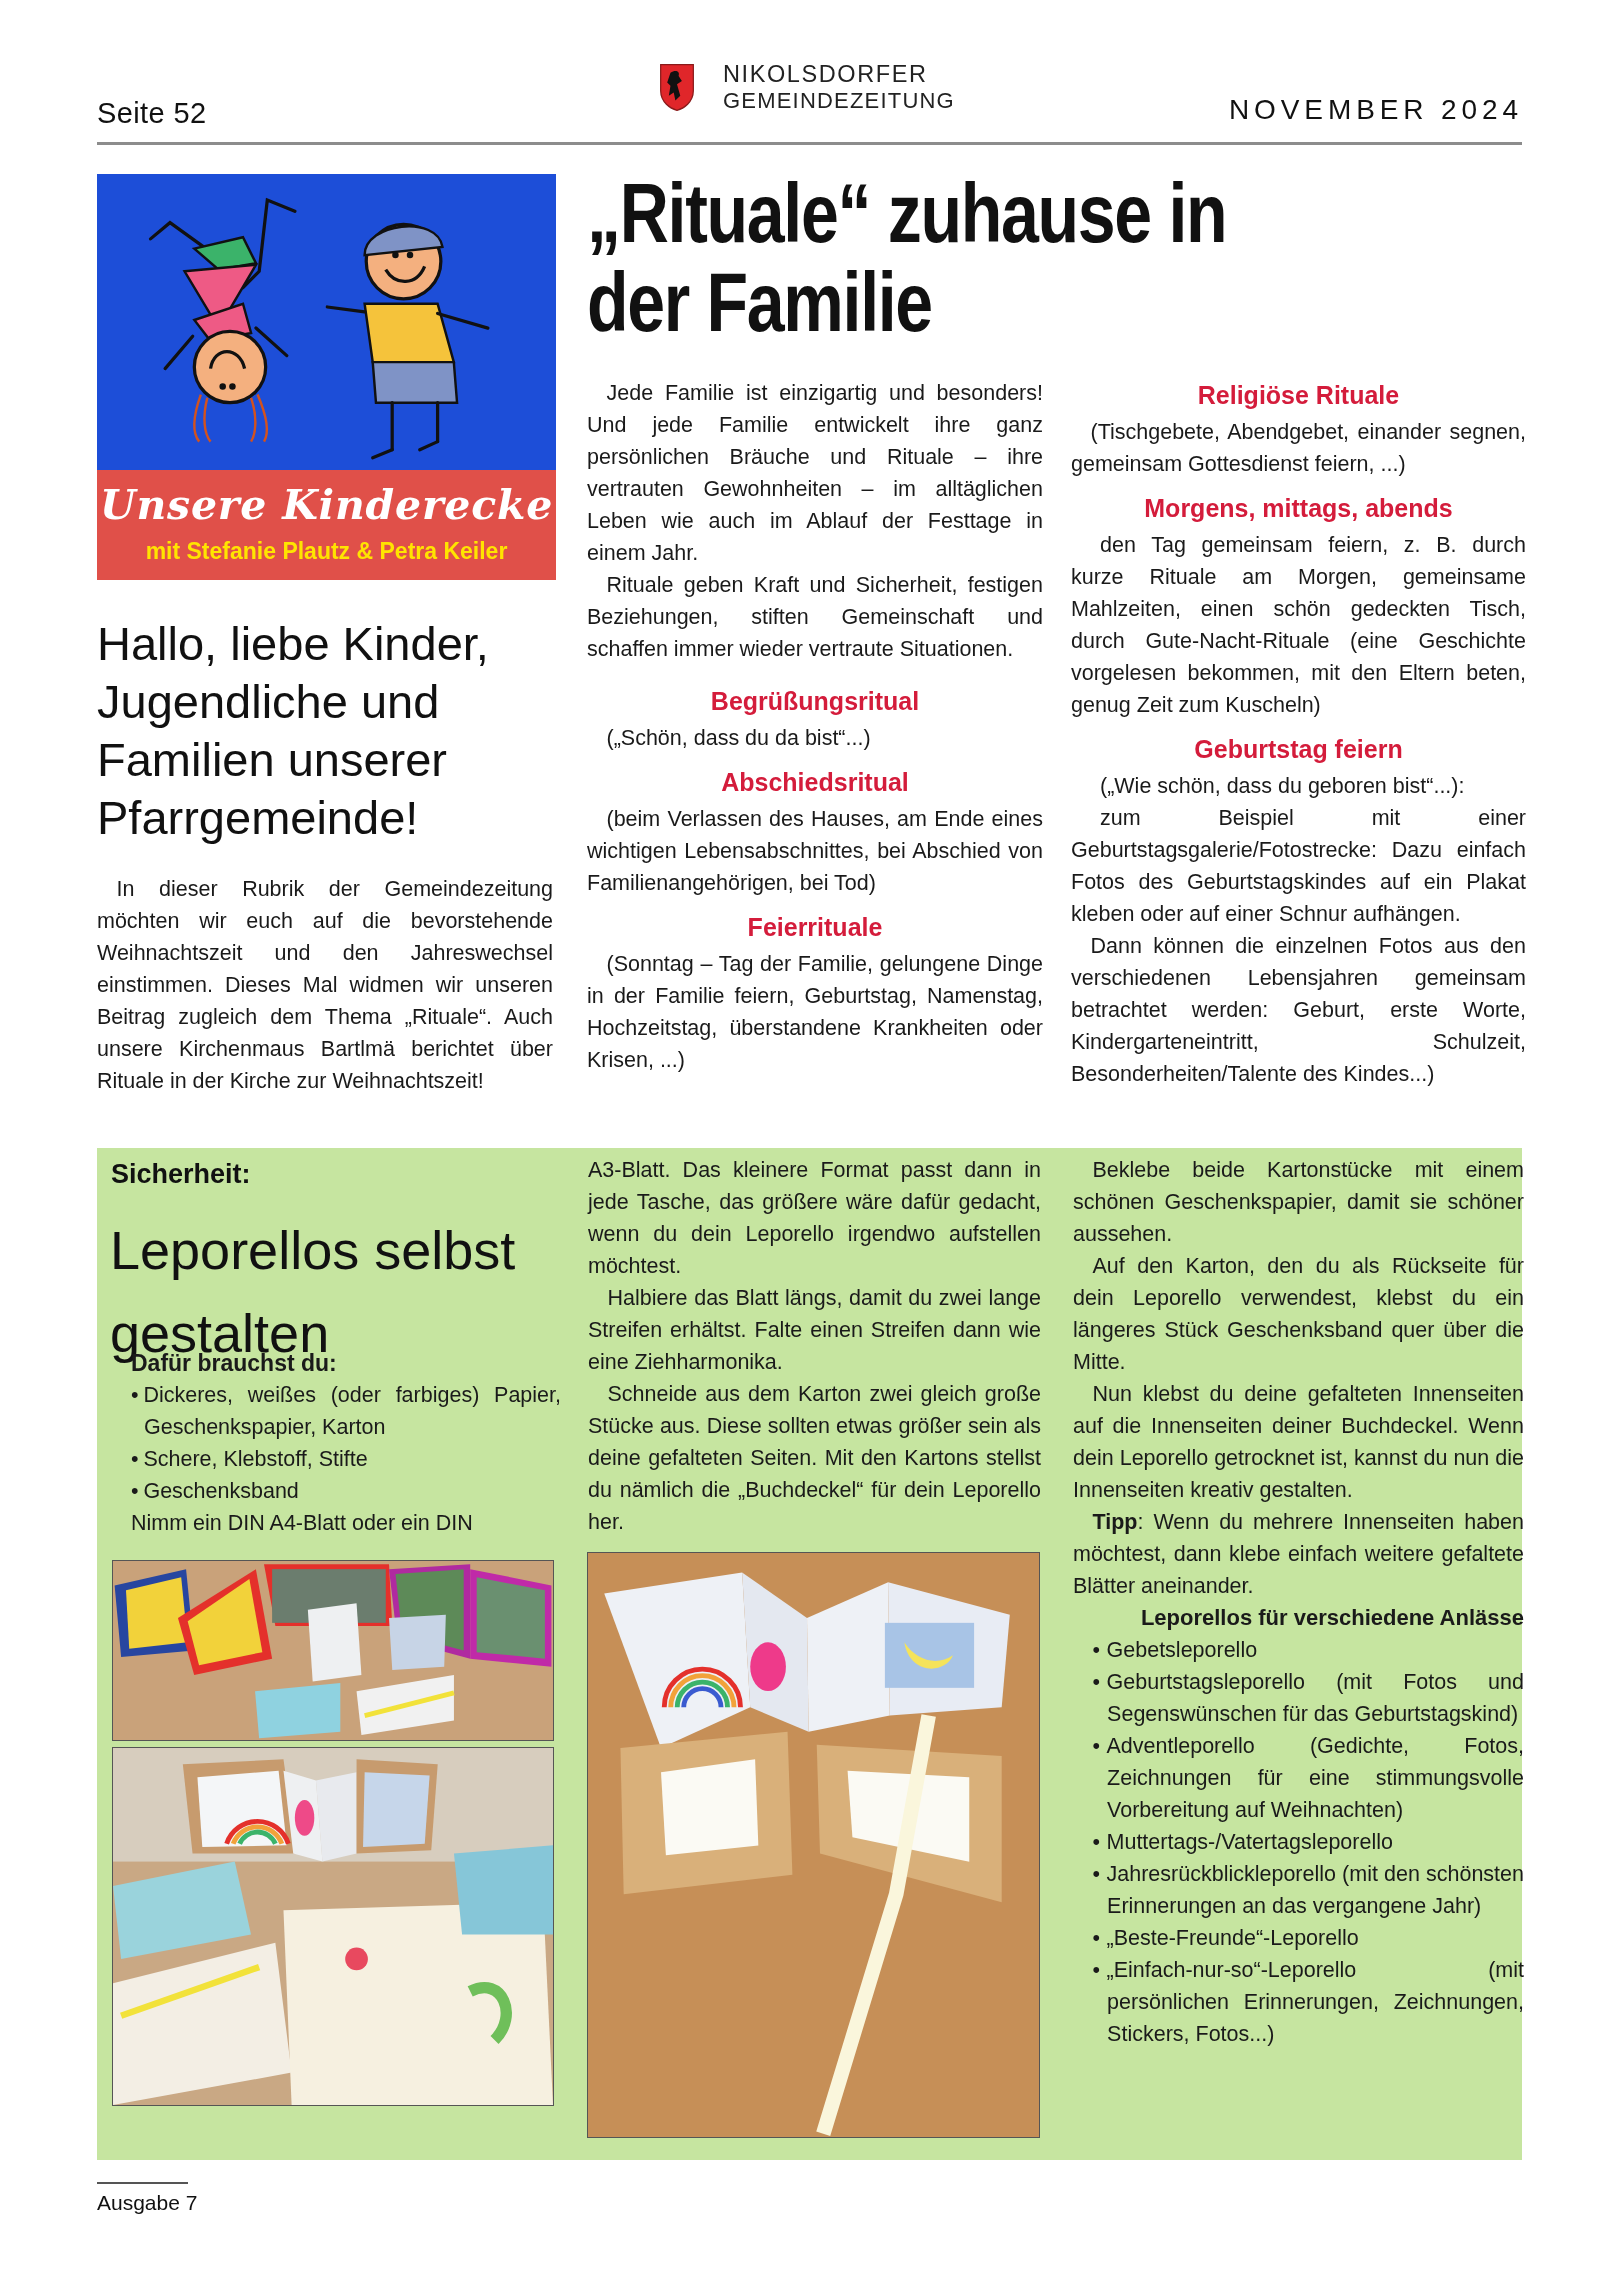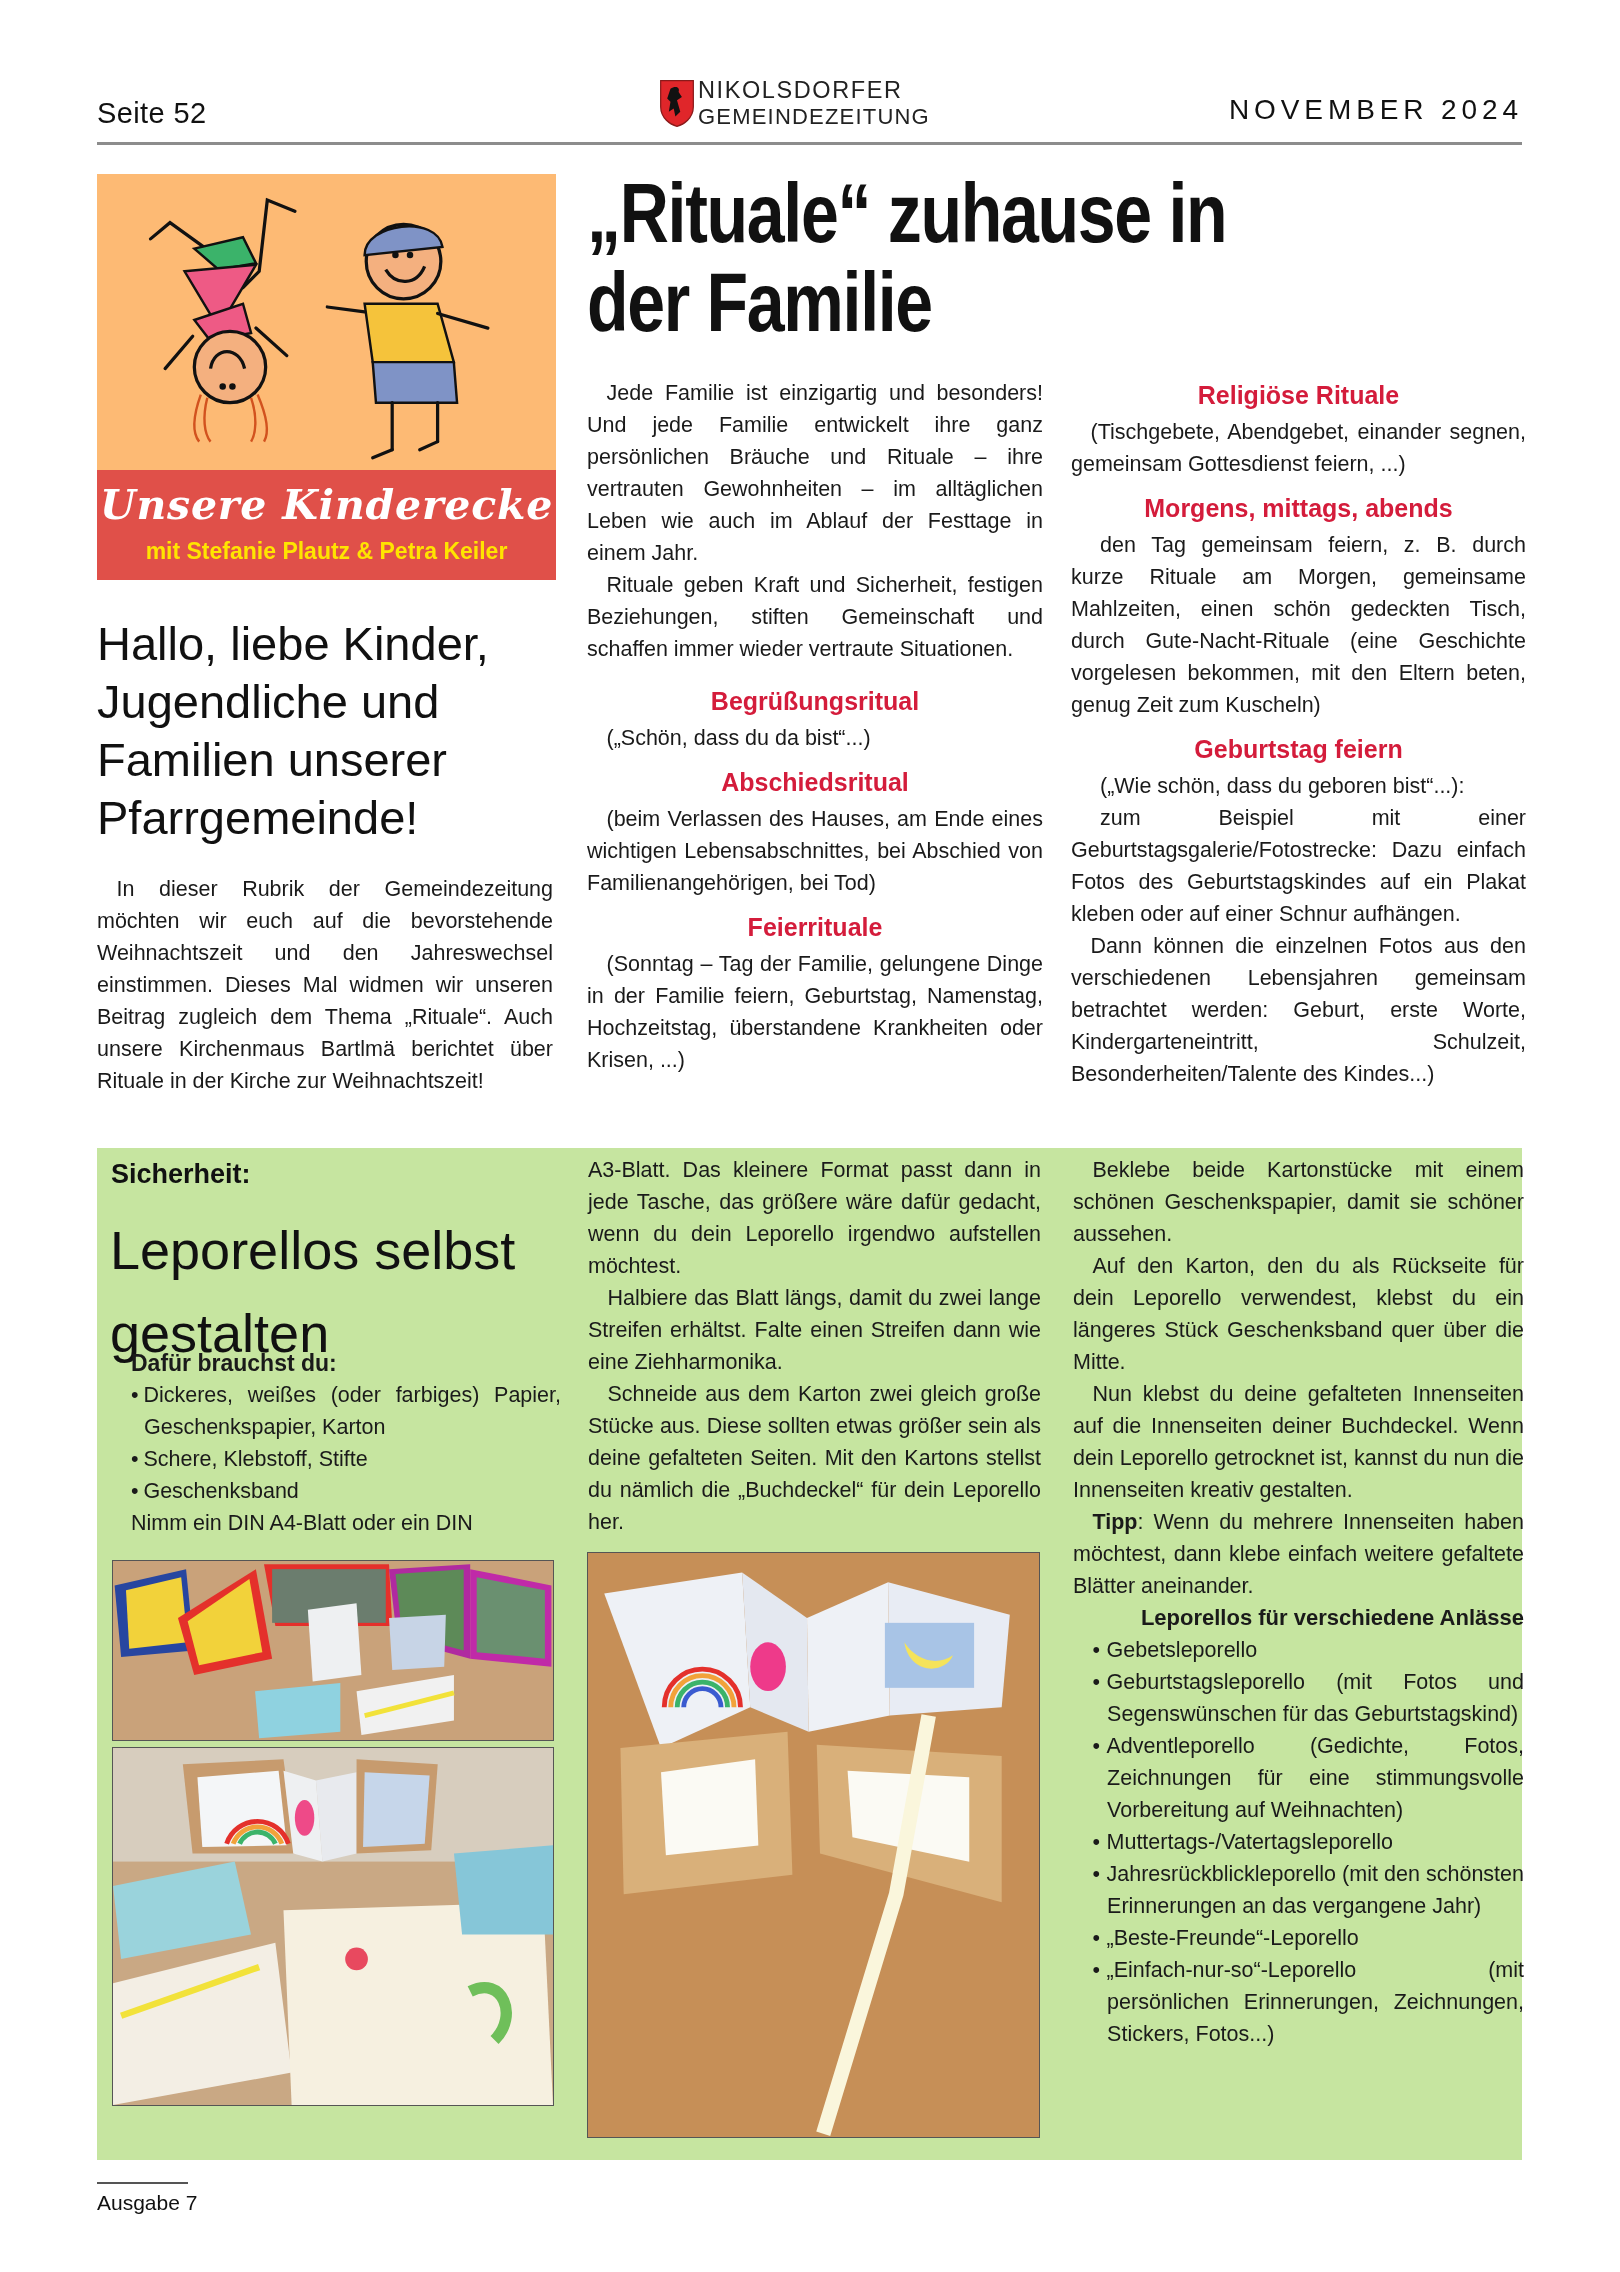--- a/index.html
+++ b/index.html
@@ -3,29 +3,29 @@
 <meta charset="utf-8">
 <style>
   html, body { margin: 0; padding: 0; background: #ffffff; }
   body { width: 1620px; height: 2273px; position: relative; overflow: hidden;
          font-family: "Liberation Sans", "DejaVu Sans", sans-serif; color: #1a1a1a; }
   .abs { position: absolute; }
 
   
   .page-num { left: 97px; top: 97px; font-size: 29px; letter-spacing: 0.4px; color: #111; }
   .month { right: 97px; top: 94px; font-size: 28px; letter-spacing: 4.9px; color: #111; }
-  .logo { left: 659px; top: 79px; display: flex; align-items: center; gap: 3px; }
+  .logo { left: 659px; top: 63px; display: flex; align-items: center; gap: 28px; }
   .logo .shield { width: 36px; height: 49px; }
   .logo .txt { line-height: 1; color: #222; font-weight: 300; }
   .logo .l1 { font-size: 23.5px; letter-spacing: 1.6px; }
   .logo .l2 { font-size: 22px; letter-spacing: 1.2px; margin-top: 3.2px; }
   .header-rule { left: 97px; top: 142px; width: 1425px; height: 3.2px; background: #8c8c8c; }
 
   
-  .banner { left: 97px; top: 174px; width: 459px; height: 406px; background: #fdba74; overflow: hidden; }
+  .banner { left: 97px; top: 174px; width: 459px; height: 406px; background: #1d4ed8; overflow: hidden; }
   .banner .art { position: absolute; left: 0; top: 0; width: 459px; height: 296px; }
   .banner .red { position: absolute; left: 0; top: 296px; width: 459px; height: 110px; background: #e05049; }
   .banner .script { position: absolute; left: 0; right: 0; top: 11.4px; text-align: center;
                     font-family: "DejaVu Serif", serif; font-style: italic; font-weight: bold;
                     font-size: 41px; color: #ffffff; letter-spacing: 0.8px; }
   .banner .authors { position: absolute; left: 0; right: 0; top: 68px; text-align: center;
                      font-weight: bold; font-size: 23px; color: #ffe400; }
 
   
   .hello { left: 97px; top: 615px; width: 455px; font-size: 47px; line-height: 58px; color: #111; font-weight: 300; }

